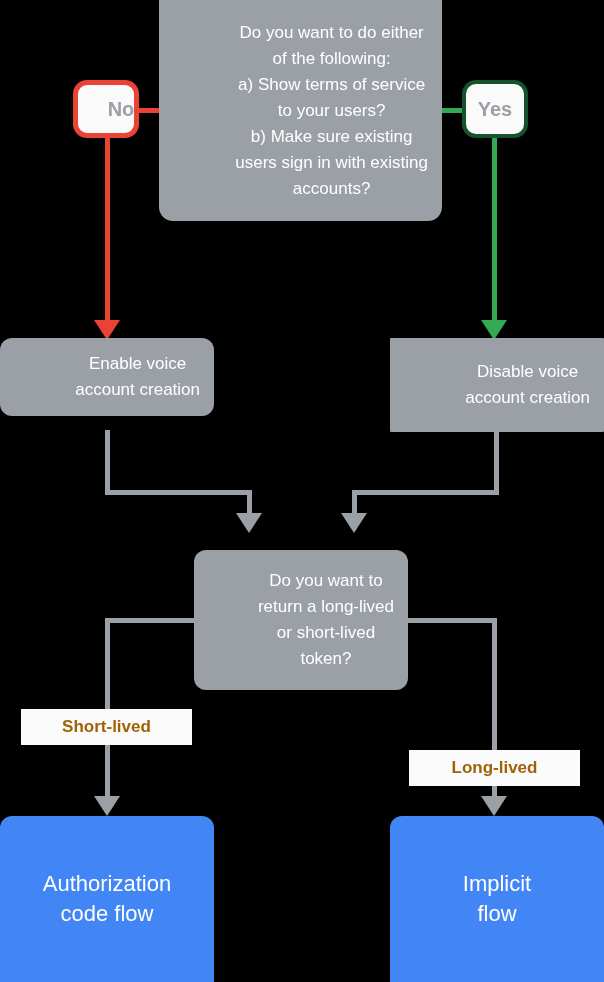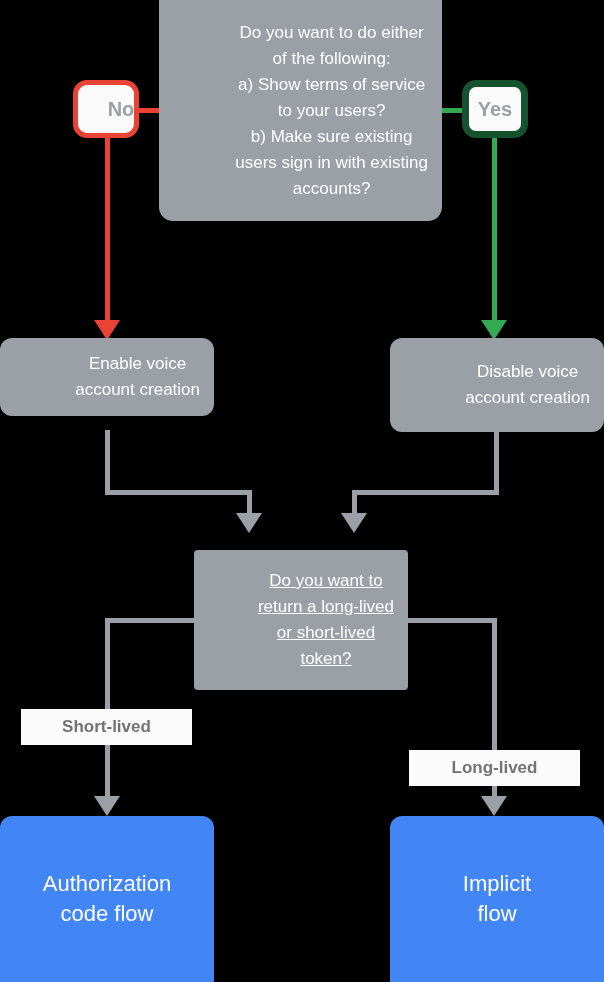--- a/index.html
+++ b/index.html
@@ -52,31 +52,31 @@
     align-items: center;
     justify-content: center;
     background: #fafafa;
     border-radius: 14px;
     font-size: 20px;
     font-weight: 700;
     color: #9aa0a6;
     z-index: 6;
   }
   .badge-no  { border: 5px solid #ea4335; padding-left: 30px; }
-  .badge-yes { border: 7px solid #14532d; }
+  .badge-yes { border: 4px solid #14532d; }
 
   
   .edge-label {
     position: absolute;
     box-sizing: border-box;
     display: flex;
     align-items: center;
     justify-content: center;
     background: #fbfbfb;
-    color: #737373;
+    color: #a16207;
     font-size: 17px;
     font-weight: 700;
     z-index: 5;
   }
 
   
   .seg { position: absolute; }
   .seg-v { width: 5px; }
   .seg-h { height: 5px; }
   .c-gray  { background: #9aa0a6; }
@@ -133,25 +133,25 @@
   </div>
 
   <div class="badge badge-yes" style="left:462px; top:80px; width:66px; height:58px;">
     <span>Yes</span>
   </div>
 
   <div class="node node-gray" style="left:0px; top:338px; width:214px; height:78px; border-radius:12px;">
     <span class="txt">Enable voice<br>account creation</span>
   </div>
 
-  <div class="node node-gray" style="left:390px; top:338px; width:214px; height:94px; border-radius:12px;">
+  <div class="node node-gray" style="left:390px; top:338px; width:214px; height:94px; border-radius:1px;">
     <span class="txt">Disable voice<br>account creation</span>
   </div>
 
-  <div class="node node-gray" style="left:194px; top:550px; width:214px; height:140px; border-radius:4px;text-decoration:underline;">
+  <div class="node node-gray" style="left:194px; top:550px; width:214px; height:140px; border-radius:12px;">
     <span class="txt">Do you want to<br>return a long-lived<br>or short-lived<br>token?</span>
   </div>
 
   <div class="edge-label" style="left:21px; top:709px; width:171px; height:36px;">
     <span>Short-lived</span>
   </div>
 
   <div class="edge-label" style="left:409px; top:709px; width:171px; height:36px;margin-top:41px;">
     <span>Long-lived</span>
   </div>

